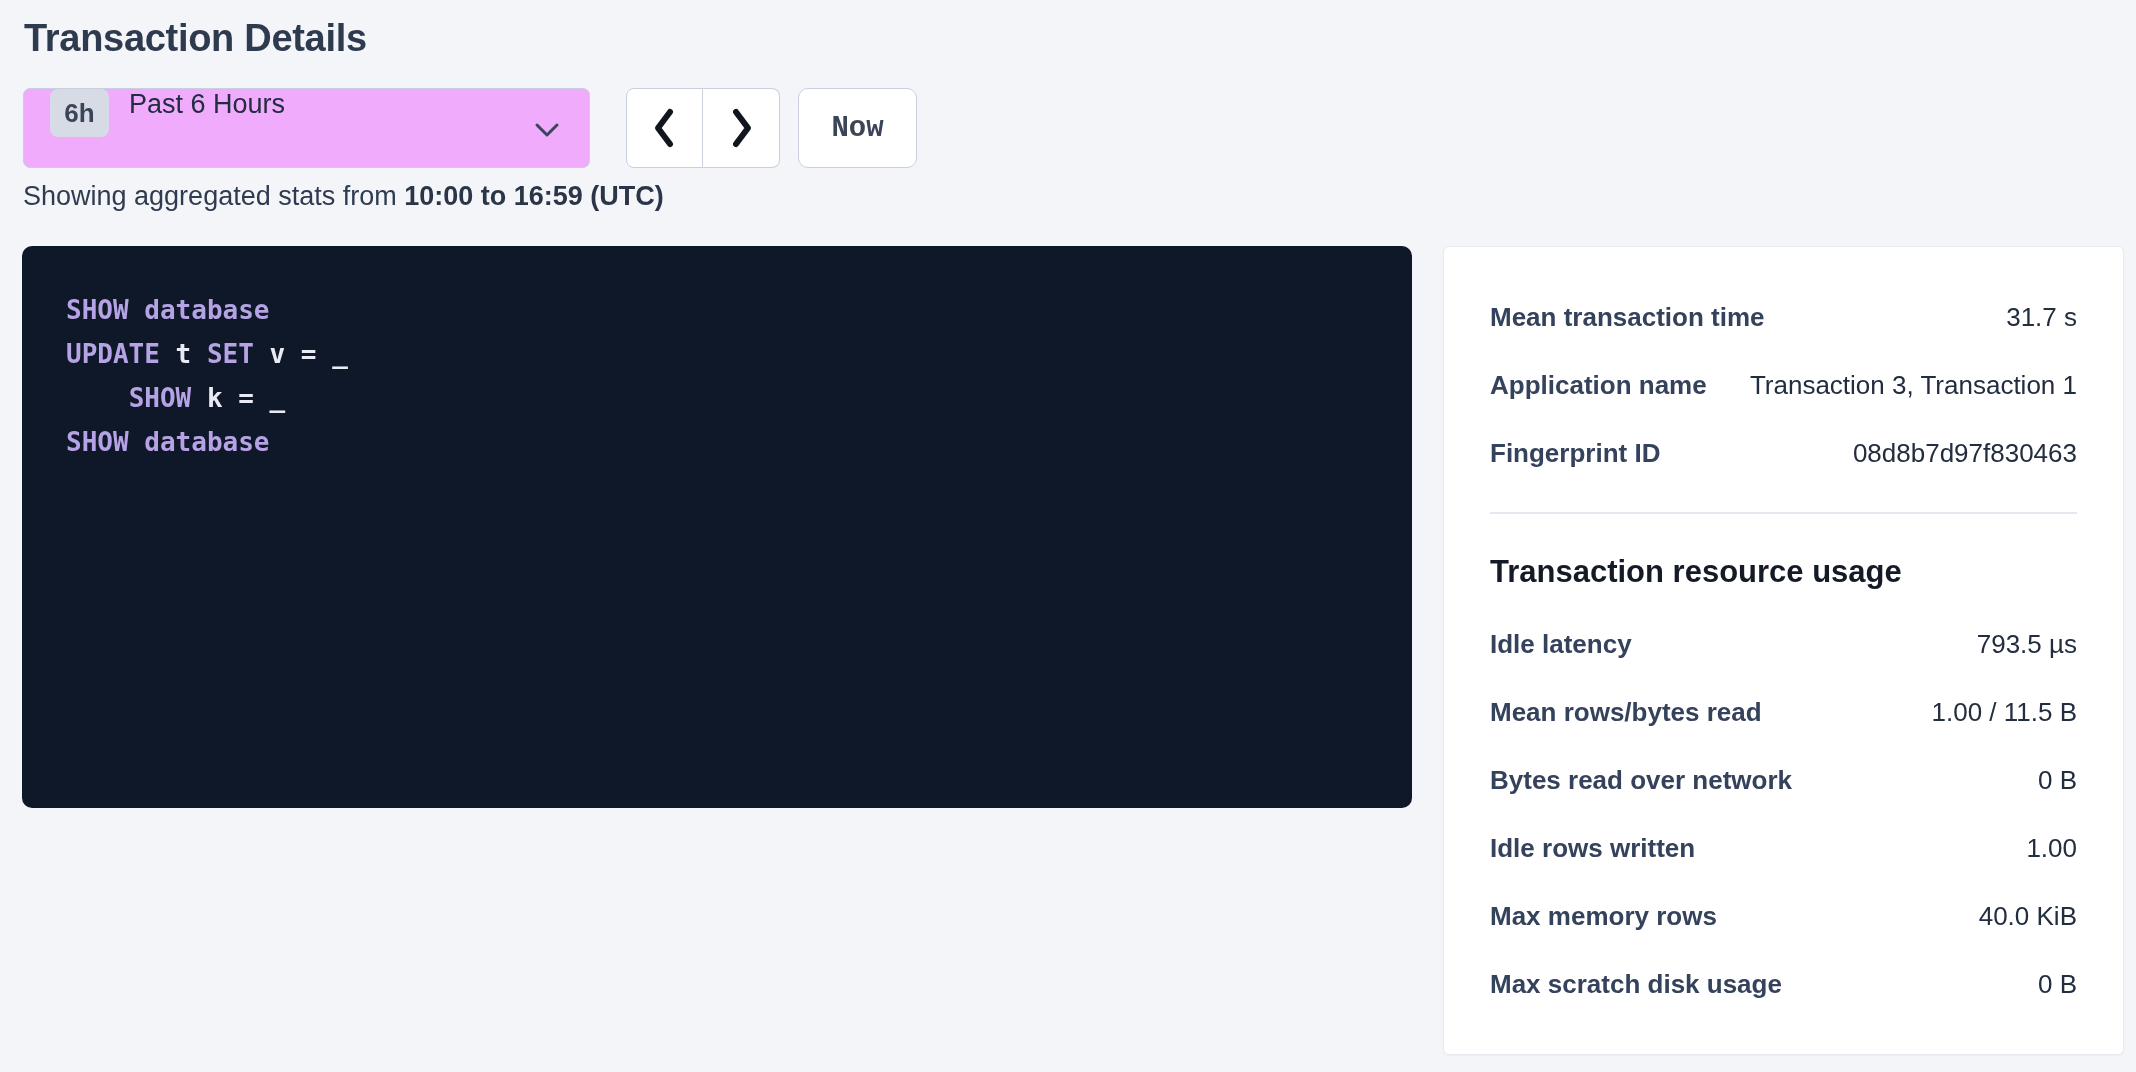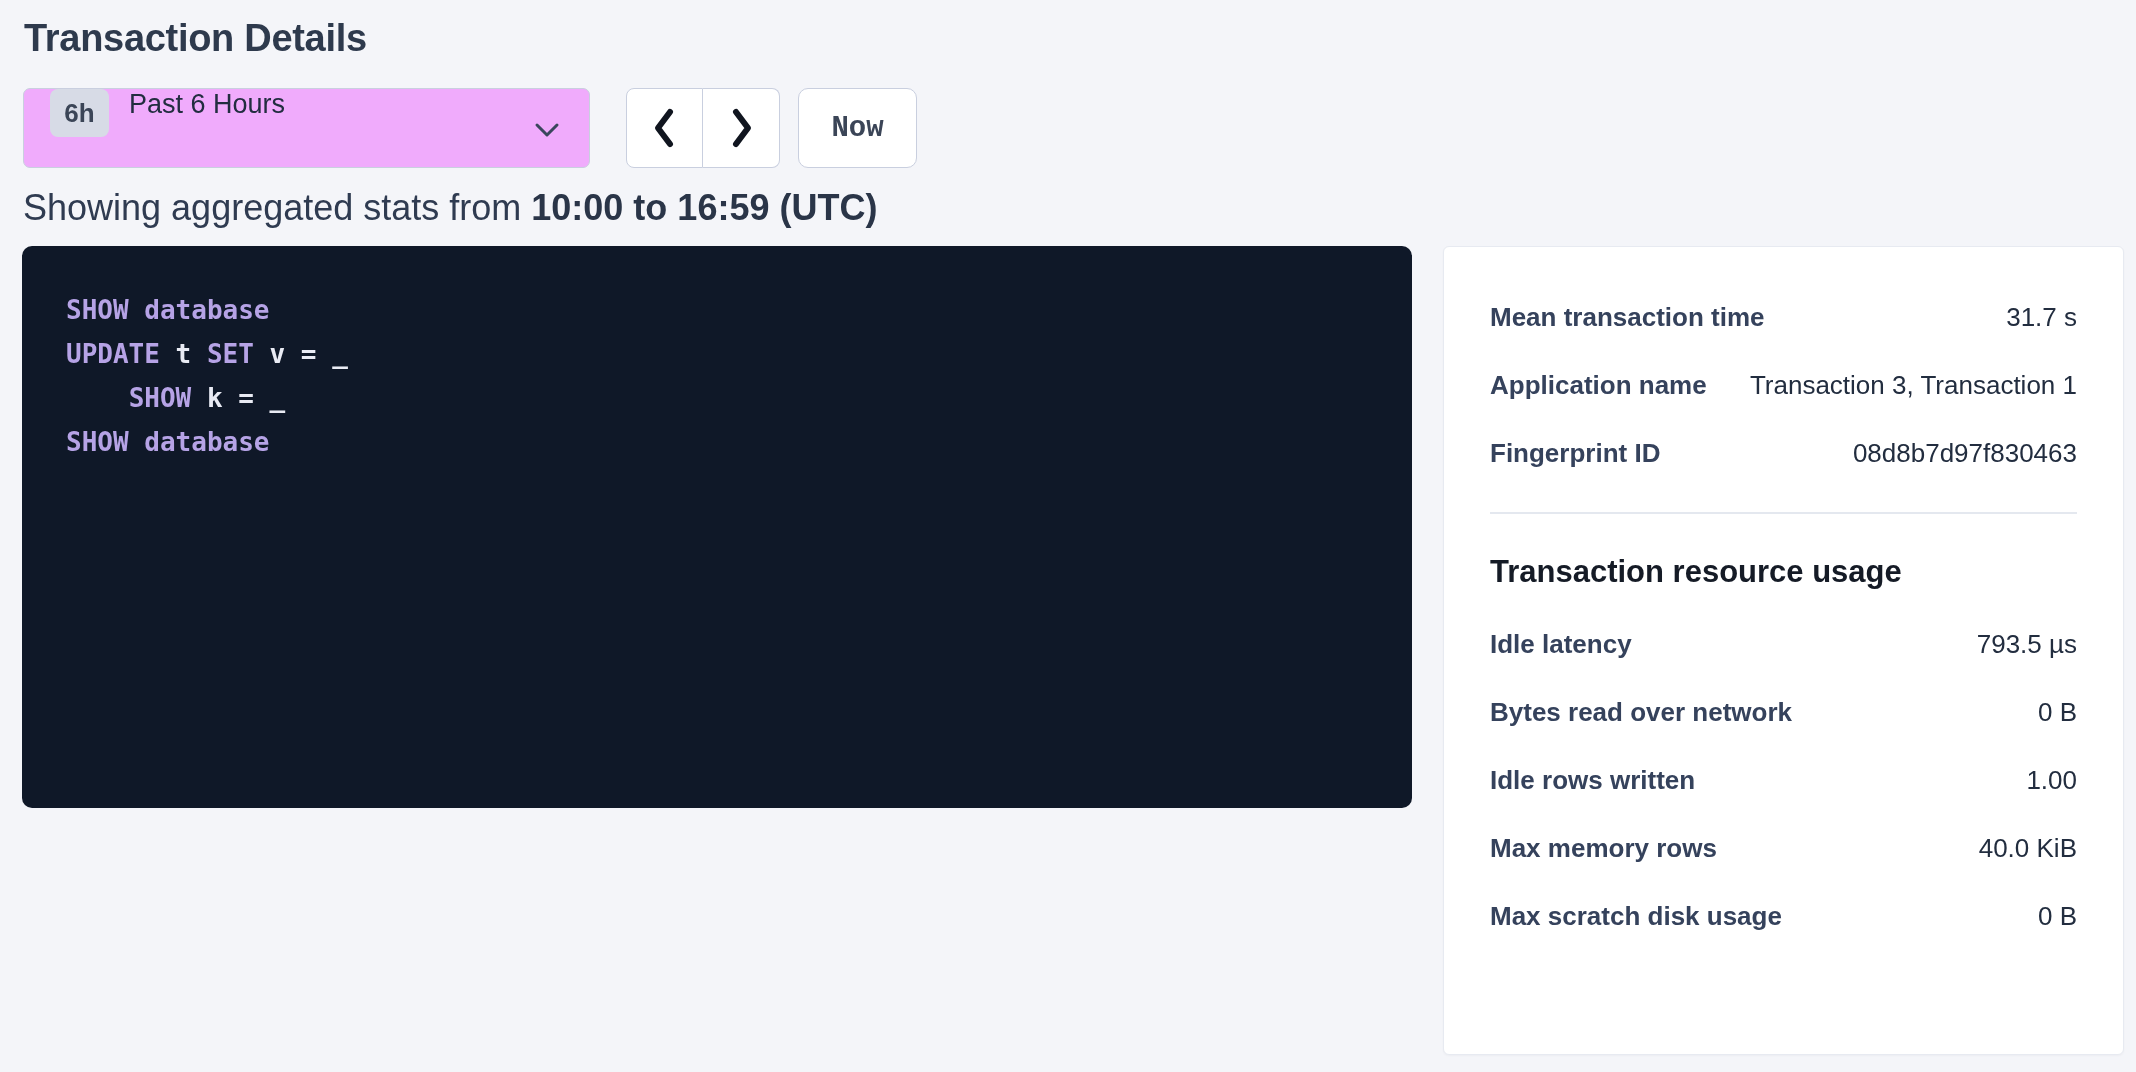--- a/index.html
+++ b/index.html
@@ -45,22 +45,22 @@
 
   .now-button {
     position: absolute; left: 798px; top: 88px; width: 119px; height: 80px;
     background: #fff; border: 1px solid var(--accent-border, #c9cfdf);
     border-radius: 10px; cursor: pointer;
     font-family: Liberation Mono, monospace;
     font-size: 29px; font-weight: 700; color: #3b4557;
   }
 
   .stats-line {
-    position: absolute; left: 23px; top: 192px; margin: 0;
-    font-size: 36px; color: #2f3b51; line-height: 32px;
+    position: absolute; left: 23px; top: 180px; margin: 0;
+    font-size: 27px; color: #2f3b51; line-height: 32px;
   }
   .stats-line strong { font-weight: 700; color: #2a3548; }
 
   
   .code-block {
     position: absolute; left: 22px; top: 246px; width: 1390px; height: 562px;
     background: var(--code-bg, #0f1828); border-radius: 10px;
     padding: 42px 44px;
   }
   .code-line {
@@ -147,20 +147,24 @@
     <hr class="card-divider">
 
     <h2 class="card-heading">Transaction resource usage</h2>
 
     <div>
       <div class="stat-row">
         <span class="label">Idle latency</span>
         <span class="value">793.5 µs</span>
       </div>
       <div class="stat-row">
+        <span class="label">Mean rows/bytes read</span>
+        <span class="value">1.00 / 11.5 B</span>
+      </div>
+      <div class="stat-row">
         <span class="label">Bytes read over network</span>
         <span class="value">0 B</span>
       </div>
       <div class="stat-row">
         <span class="label">Idle rows written</span>
         <span class="value">1.00</span>
       </div>
       <div class="stat-row">
         <span class="label">Max memory rows</span>
         <span class="value">40.0 KiB</span>

